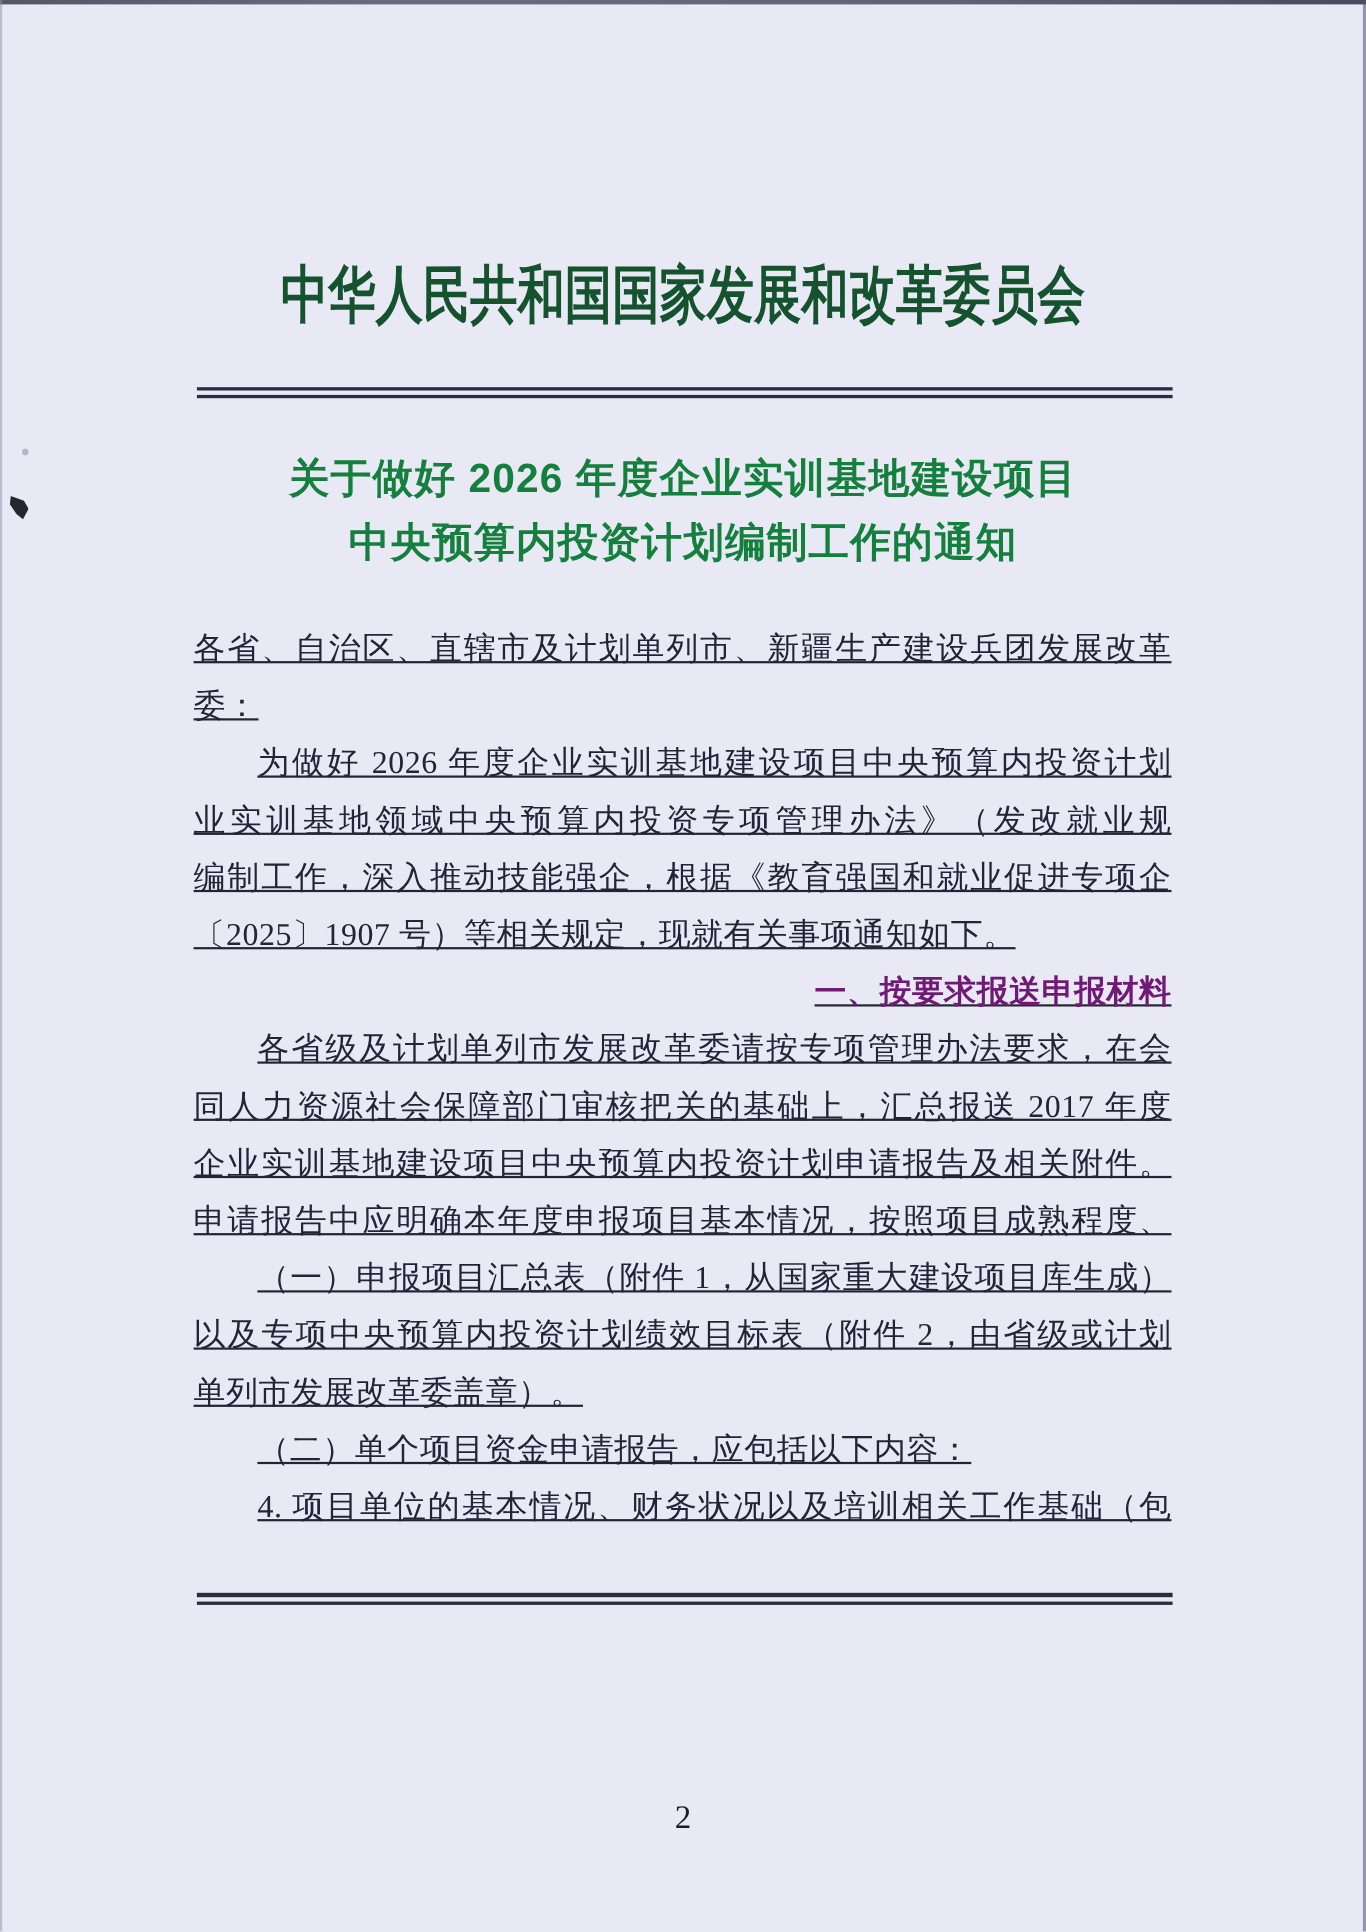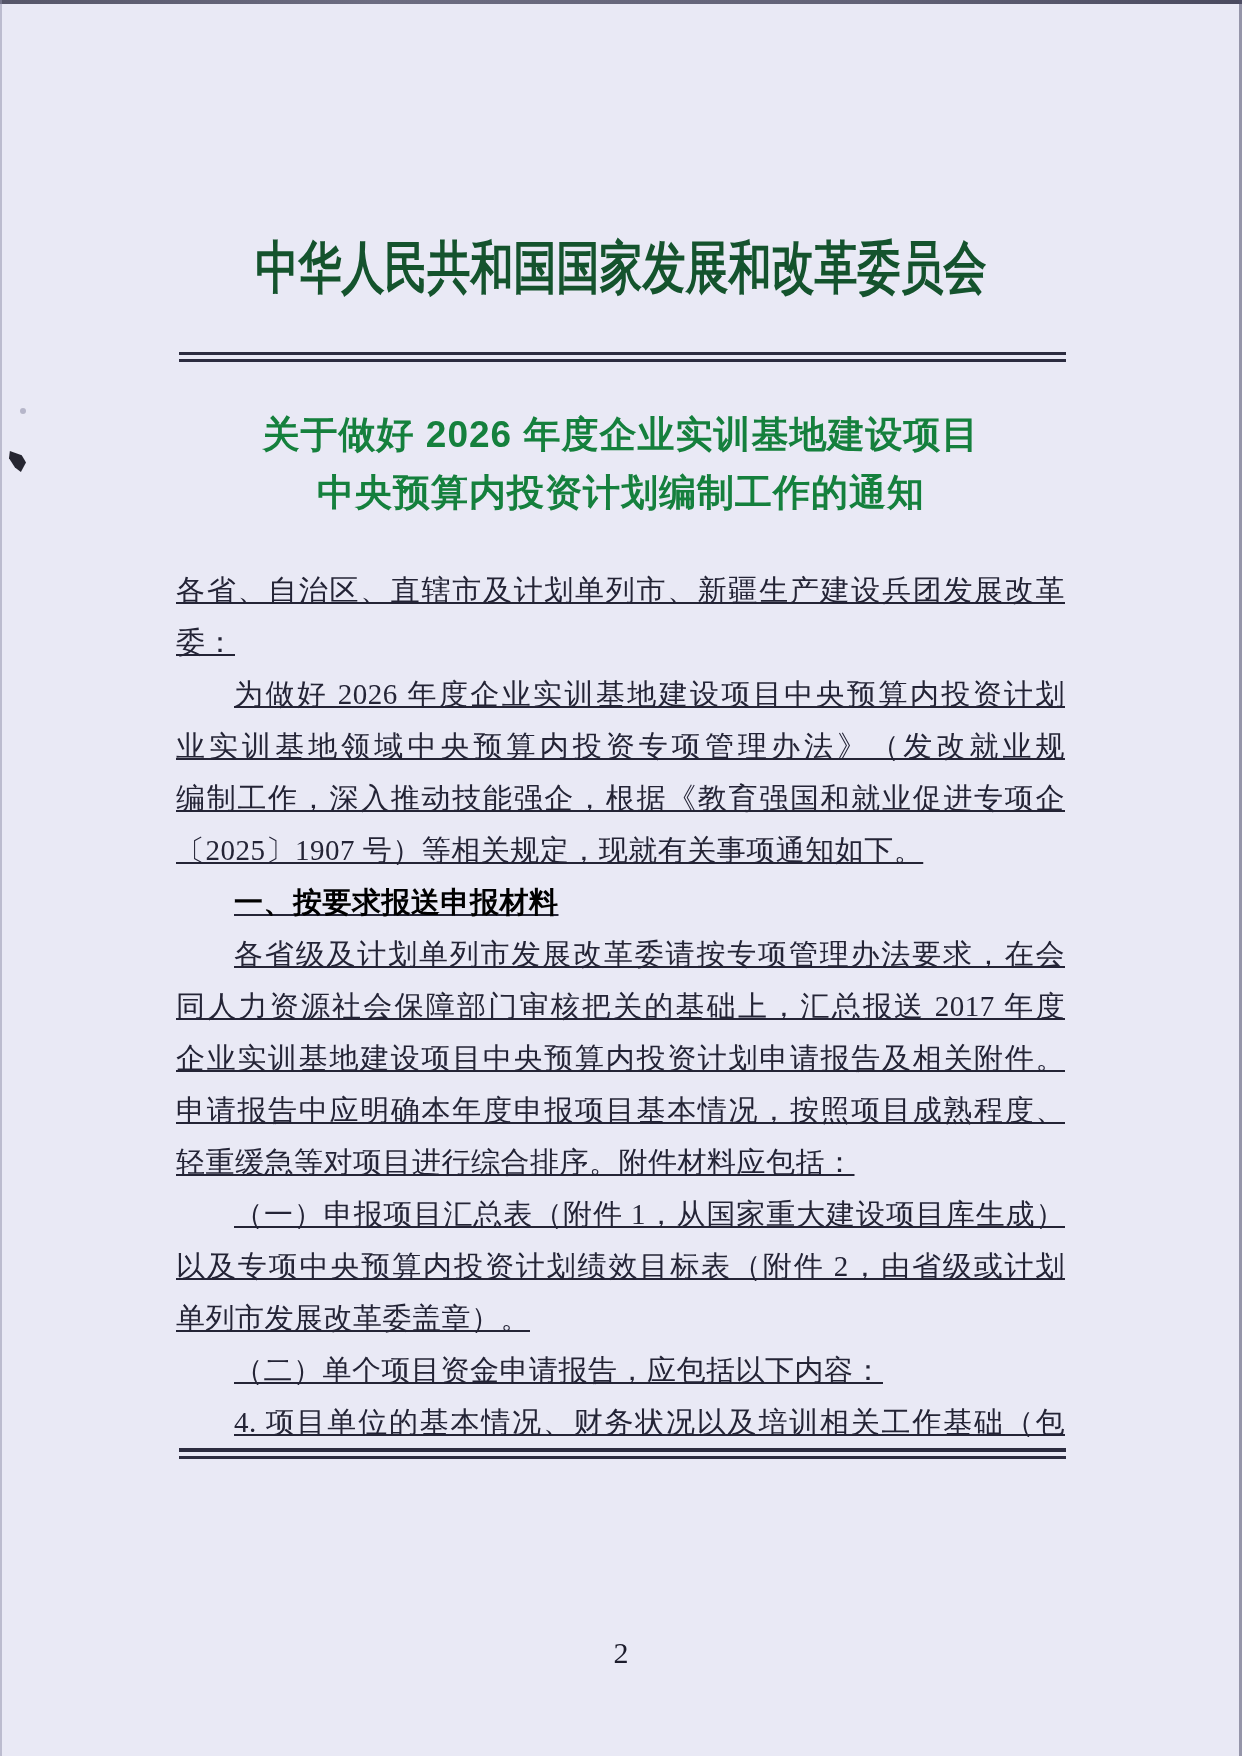--- a/index.html
+++ b/index.html
@@ -98,21 +98,22 @@
     letter-spacing: 0.5px;
   }
   .indent { text-indent: 2em; }
   .fill {
     text-align: justify;
     text-align-last: justify;
   }
   .hei {
     font-family: "Liberation Sans", "DejaVu Sans", sans-serif;
     font-weight: bold;
-    color: #000000;
+    color: #701a75;
+    text-align: right;
   }
   .page-number {
     position: absolute;
     left: 0; right: 0;
     top: 1636px;
     text-align: center;
     font-size: 30px;
     color: #1c1c2c;
   }
 </style>
@@ -142,21 +143,20 @@
     <div class="line">委：</div>
     <div class="line indent fill">为做好 2026 年度企业实训基地建设项目中央预算内投资计划</div>
     <div class="line fill">业实训基地领域中央预算内投资专项管理办法》（发改就业规</div>
     <div class="line fill">编制工作，深入推动技能强企，根据《教育强国和就业促进专项企</div>
     <div class="line">〔2025〕1907 号）等相关规定，现就有关事项通知如下。</div>
     <div class="line indent hei">一、按要求报送申报材料</div>
     <div class="line indent fill">各省级及计划单列市发展改革委请按专项管理办法要求，在会</div>
     <div class="line fill">同人力资源社会保障部门审核把关的基础上，汇总报送 2017 年度</div>
     <div class="line fill">企业实训基地建设项目中央预算内投资计划申请报告及相关附件。</div>
     <div class="line fill">申请报告中应明确本年度申报项目基本情况，按照项目成熟程度、</div>
-    <div class="line">轻重缓急等对项目进行综合排序。附件材料应包括：</div>
     <div class="line indent fill">（一）申报项目汇总表（附件 1，从国家重大建设项目库生成）</div>
     <div class="line fill">以及专项中央预算内投资计划绩效目标表（附件 2，由省级或计划</div>
     <div class="line">单列市发展改革委盖章）。</div>
     <div class="line indent">（二）单个项目资金申请报告，应包括以下内容：</div>
     <div class="line indent fill">4. 项目单位的基本情况、财务状况以及培训相关工作基础（包</div>
   </div>
 
   <div class="double-rule rule-bottom"></div>
 
   <div class="page-number">2</div>

